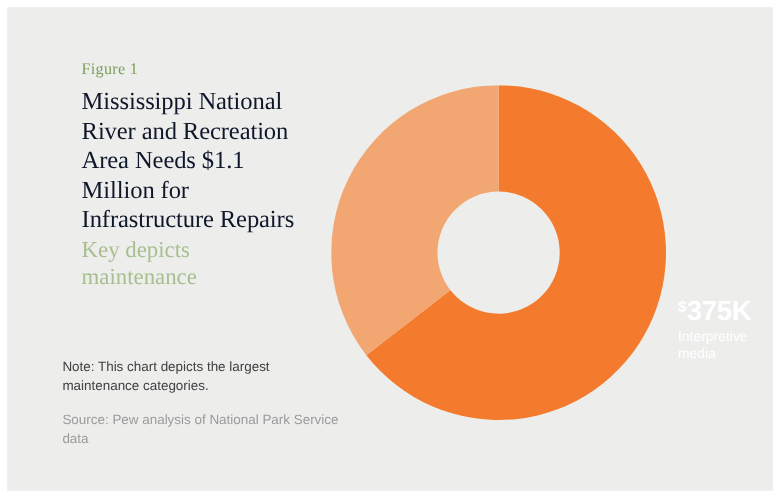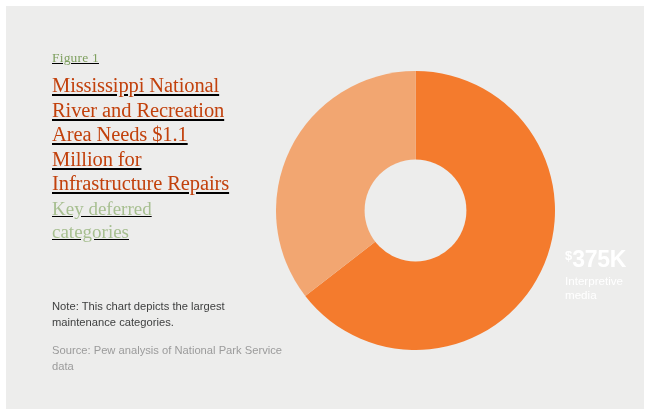--- a/index.html
+++ b/index.html
@@ -19,38 +19,37 @@
     height: 415px;
     background: #ededec;
     box-sizing: border-box;
     border: 6px solid #ffffff;
     overflow: hidden;
   }
 
   
   .text-col {
     position: absolute;
-    left: 46px;
+    left: 62px;
     top: 44px;
     width: 240px;
-    text-decoration: underline;
   }
   .figure-label {
     font-family: "Liberation Serif", serif;
     font-size: 13.5px;
     color: #7fa05f;
     letter-spacing: 0.2px;
     margin: 0 0 7px 0;
     line-height: 1.2;
   }
   .chart-title {
     font-family: "Liberation Serif", serif;
     font-size: 20.5px;
     line-height: 24.5px;
-    color: #c2410c;
+    color: #0f172a;
     margin: 0;
     font-weight: normal;
     letter-spacing: -0.1px;
     width: 190px;
   }
   .chart-subtitle {
     font-family: "Liberation Serif", serif;
     font-size: 19px;
     line-height: 23px;
     color: #a7bf90;
@@ -131,21 +130,21 @@
   }
 </style>
 </head>
 <body>
 
 <div class="figure-canvas">
 
   <div class="text-col">
     <p class="figure-label">Figure 1</p>
     <h1 class="chart-title">Mississippi National River and Recreation Area Needs $1.1 Million for Infrastructure Repairs</h1>
-    <h2 class="chart-subtitle">Key deferred categories</h2>
+    <h2 class="chart-subtitle">Key depicts maintenance</h2>
   </div>
 
   <div class="footnotes">
     <p class="note-text">Note: This chart depicts the largest maintenance categories.</p>
     <p class="source-text">Source: Pew analysis of National Park Service data</p>
   </div>
 
   <div class="donut-wrap">
     <svg class="donut-svg" viewBox="0 0 279 279">
       <g>

